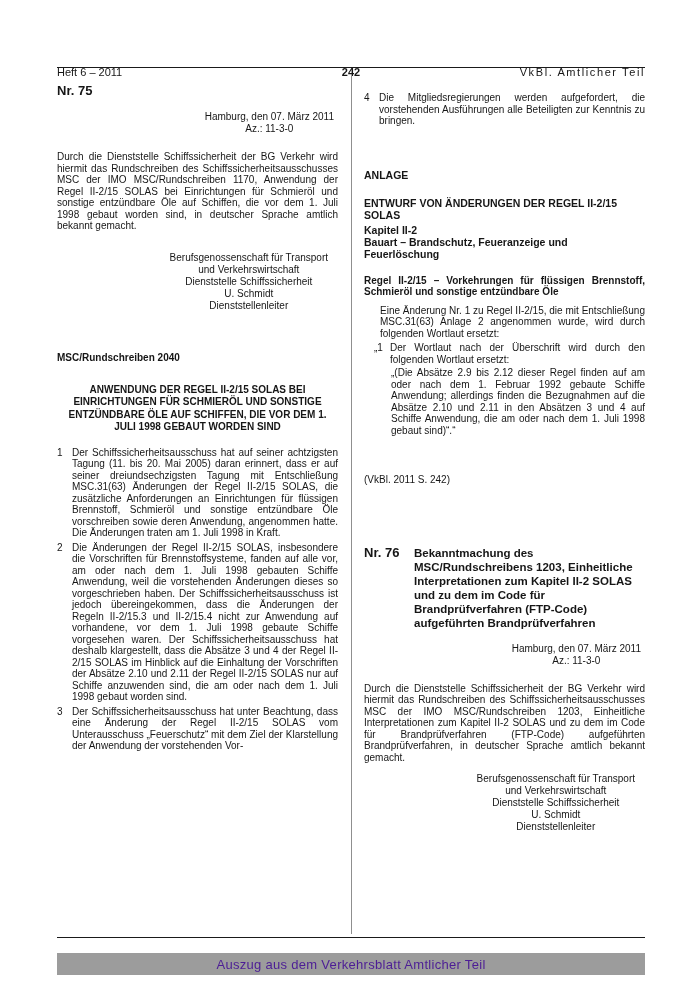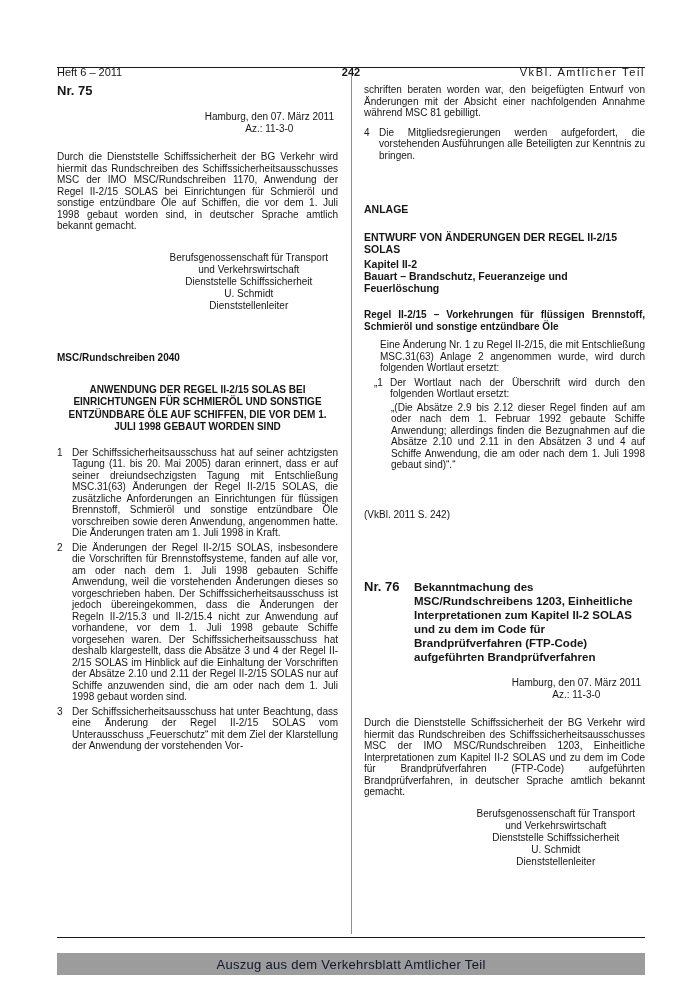--- a/index.html
+++ b/index.html
@@ -45,21 +45,21 @@
   .para1{margin:7px 0 0 16px;}
   .quote1{display:flex;margin-top:3px;padding-left:10px;}
   .q-num{flex:0 0 16px;}
   .inner-quote{margin:2px 0 0 0;padding-left:27px;}
   .source-ref{margin-top:38px;}
   .mt-n76{margin-top:60px;}
 
   
   .footrule{position:absolute;left:57px;right:55px;bottom:52px;border-top:1.2px solid #1a1a1a;}
   .footer-banner{position:absolute;left:57px;right:55px;bottom:15px;height:22px;background:#9c9c9c;
-                 color:#0f172a;display:flex;align-items:center;justify-content:center;
+                 color:#4c1d95;display:flex;align-items:center;justify-content:center;
                  font-size:13px;letter-spacing:0.3px;}
 </style>
 </head>
 <body>
 
 <div class="page">
 
   <header class="pagehead">
     <span class="ph-left">Heft 6 – 2011</span>
     <span class="ph-center">242</span>
@@ -109,21 +109,20 @@
         <div class="li">
           <span class="li-num">3</span>
           <span class="li-text just">Der Schiffssicherheitsausschuss hat unter Beachtung, dass eine Änderung der Regel II-2/15 SOLAS vom Unterausschuss „Feuerschutz“ mit dem Ziel der Klarstellung der Anwendung der vorstehenden Vor-</span>
         </div>
       </div>
 
     </section>
 
     <section class="col">
 
-      <p class="just" style="margin:0;">schriften beraten worden war, den beigefügten Entwurf von Änderungen mit der Absicht einer nachfolgenden Annahme während MSC 81 gebilligt.</p>
 
       <div class="li mt8">
         <span class="li-num">4</span>
         <span class="li-text just">Die Mitgliedsregierungen werden aufgefordert, die vorstehenden Ausführungen alle Beteiligten zur Kenntnis zu bringen.</span>
       </div>
 
       <div class="center b anlage">ANLAGE</div>
       <div class="center b annex-title">ENTWURF VON ÄNDERUNGEN DER REGEL II-2/15 SOLAS</div>
       <div class="center b chapter">Kapitel II-2</div>
       <div class="center b chapter-sub">Bauart – Brandschutz, Feueranzeige und Feuerlöschung</div>

